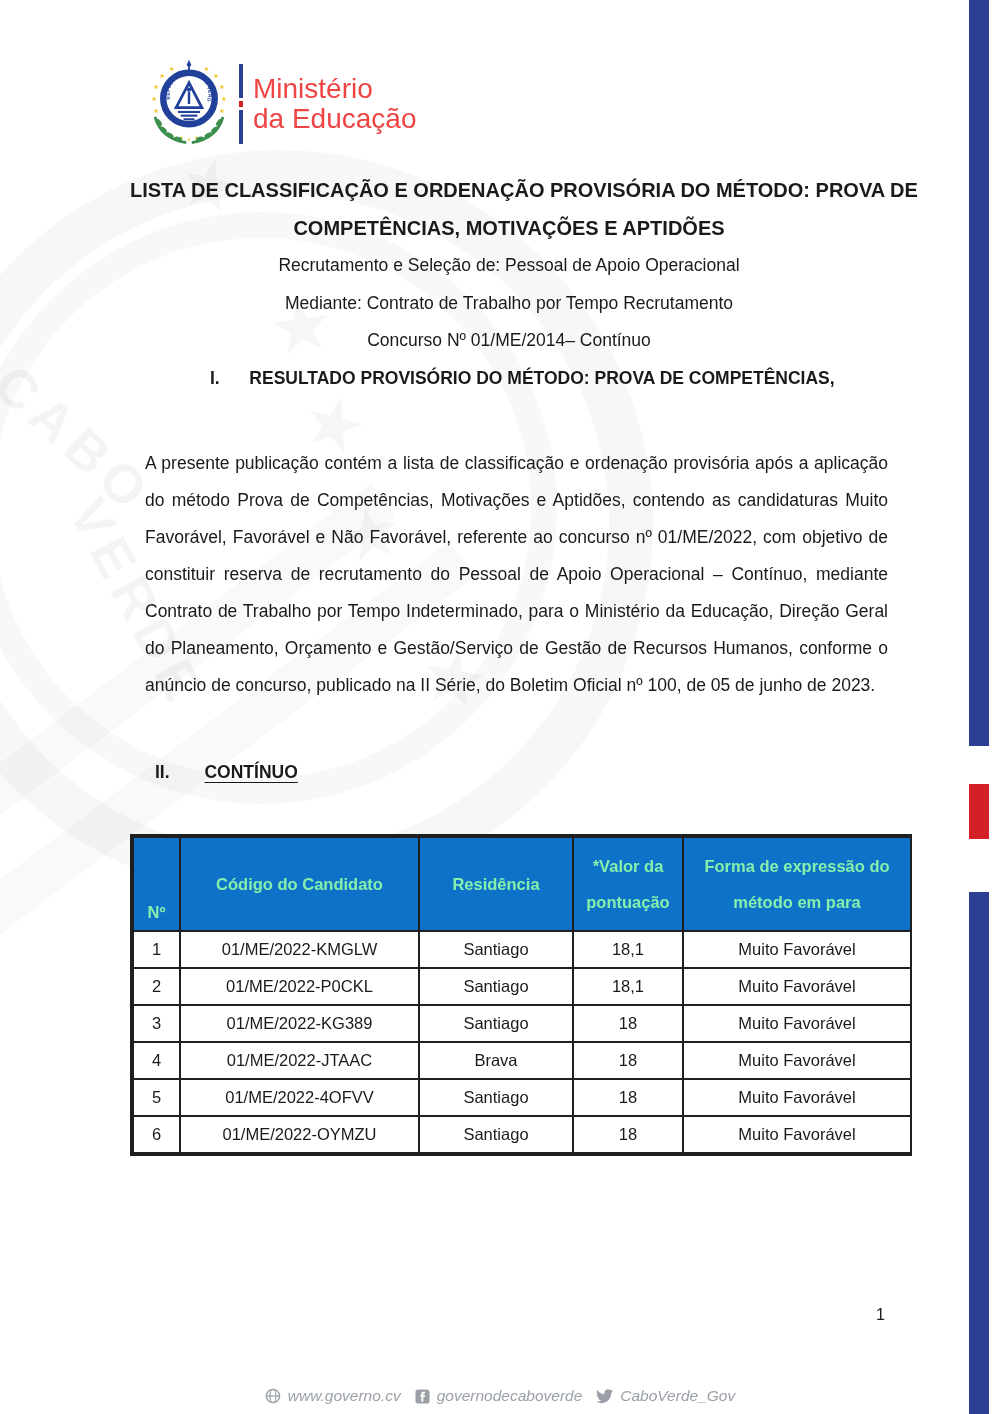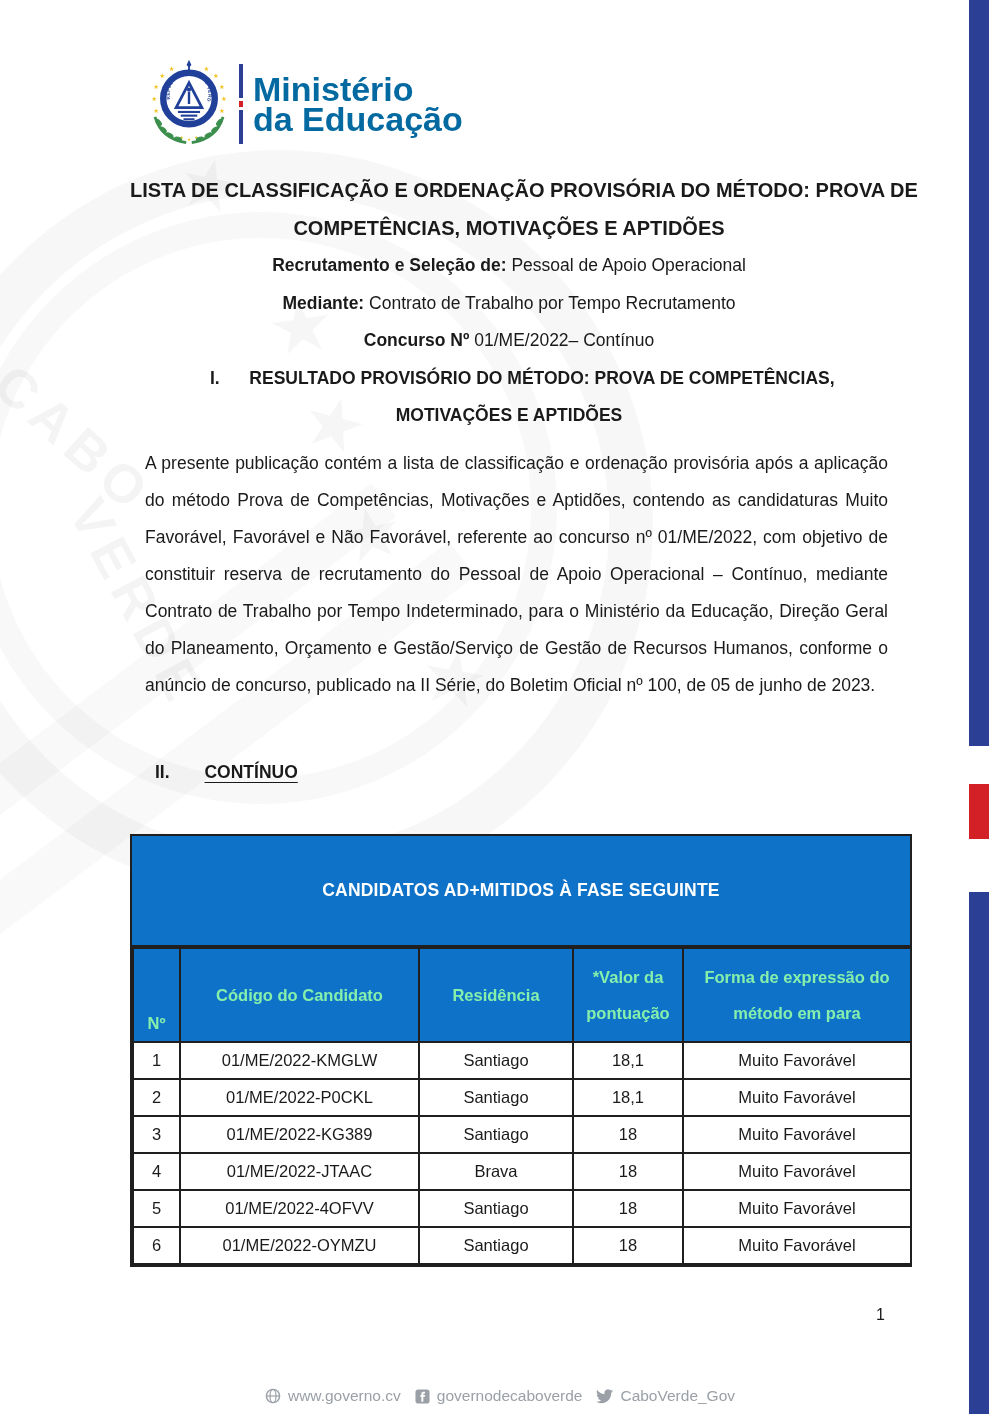--- a/index.html
+++ b/index.html
@@ -31,26 +31,26 @@
   .vbar.rd{top:784px;height:55px;background:#d32027;}
   .vbar.b2{top:892px;height:522px;background:#2b3f94;}
   
   .logo{position:absolute;left:143px;top:56px;z-index:1;display:flex;align-items:center;}
   .logo svg{display:block;}
   .logo-divider{width:4px;height:80px;margin:0 10px 0 4px;display:flex;flex-direction:column;}
   .logo-divider .d-b1{flex:0 0 34px;background:#2b3f94;}
   .logo-divider .d-gap{flex:0 0 3px;}
   .logo-divider .d-rd{flex:0 0 6px;background:#d32027;}
   .logo-divider .d-b2{flex:1;background:#2b3f94;}
-  .ministry{font-weight:bold;font-size:34px;line-height:30px;color:#0369a1;}
+  .ministry{font-weight:normal;font-size:28px;line-height:30px;color:#ef4444;}
   
   .doc-head{position:absolute;left:130px;top:172px;width:758px;z-index:1;text-align:center;font-size:17.5px;line-height:37.5px;}
   .doc-head .t-line{font-weight:bold;font-size:20px;white-space:nowrap;}
   .doc-head .m-line{white-space:nowrap;}
-  .doc-head .m-line b{font-weight:bold;text-align:right;}
+  .doc-head .m-line b{font-weight:normal;text-align:right;}
   .sec1-line1{position:relative;font-weight:bold;white-space:nowrap;padding-left:66px;}
   .sec1-line1 .numeral{position:absolute;left:80px;}
   .sec1-line2{font-weight:bold;}
   
   .body-par{position:absolute;left:145px;top:445px;width:743px;z-index:1;
     font-size:17.5px;line-height:37px;text-align:justify;margin:0;}
   .body-par b{font-weight:normal;}
   
   .sec2{position:absolute;left:155px;top:762px;z-index:1;font-weight:bold;font-size:17.5px;}
   .sec2 .label{margin-left:30px;text-decoration:underline;text-underline-offset:4px;}
@@ -67,21 +67,21 @@
     border:2px solid #1f1f1f;height:94px;vertical-align:middle;padding:0 6px;box-sizing:border-box;}
   table.cand th.num{vertical-align:bottom;padding-bottom:0;}
   table.cand td{
     border:2px solid #1f1f1f;height:35px;text-align:center;vertical-align:middle;
     font-size:16.5px;padding:0 4px;background:transparent;}
   
   .pagenum{position:absolute;left:876px;top:1306px;z-index:1;font-size:16px;}
   .footer{position:absolute;left:0;top:1387px;width:1000px;z-index:1;
     display:flex;align-items:center;justify-content:center;gap:14px;
     color:#9aa0a6;font-size:15.5px;}
-  .footer .f-item{display:flex;align-items:center;gap:7px;}
+  .footer .f-item{display:flex;align-items:center;gap:7px;font-style:italic;}
   .footer svg{display:block;}
 </style>
 </head>
 <body>
 
 <div class="page">
 
   <div class="wm">
     <div class="wm-ring r1"></div>
     <div class="wm-ring r2"></div>
@@ -162,37 +162,35 @@
       <div>Ministério</div>
       <div>da Educação</div>
     </div>
   </div>
 
   <div class="doc-head">
     <div class="t-line">LISTA DE CLASSIFICAÇÃO E ORDENAÇÃO PROVISÓRIA DO MÉTODO: PROVA DE</div>
     <div class="t-line">COMPETÊNCIAS, MOTIVAÇÕES E APTIDÕES</div>
     <div class="m-line"><b>Recrutamento e Seleção de:</b><span> Pessoal de Apoio Operacional</span></div>
     <div class="m-line"><b>Mediante:</b><span> Contrato de Trabalho por Tempo Recrutamento</span></div>
-    <div class="m-line"><b>Concurso Nº</b><span> 01/ME/2022– Contínuo</span></div>
+    <div class="m-line"><b>Concurso Nº</b><span> 01/ME/2014– Contínuo</span></div>
     <div class="sec1-line1">
       <span class="numeral">I.</span>
       <span>RESULTADO PROVISÓRIO DO MÉTODO: PROVA DE COMPETÊNCIAS,</span>
     </div>
-    <div class="sec1-line2">MOTIVAÇÕES E APTIDÕES</div>
   </div>
 
   <p class="body-par"><span>A presente publicação contém a lista de classificação e ordenação </span><b>provisória</b><span> após a aplicação do método </span><b>Prova de Competências, Motivações e Aptidões,</b><span> contendo as candidaturas </span><b>Muito Favorável, Favorável</b><span> e </span><b>Não Favorável,</b><span> referente ao concurso nº 01/ME/2022, com objetivo de constituir reserva de recrutamento do </span><b>Pessoal de Apoio Operacional – Contínuo,</b><span> mediante Contrato de Trabalho por Tempo Indeterminado, para o Ministério da Educação, Direção Geral do Planeamento, Orçamento e Gestão/Serviço de Gestão de Recursos Humanos, conforme o anúncio de concurso, publicado na II Série, do Boletim Oficial nº 100, de 05 de junho de 2023.</span></p>
 
   <div class="sec2">
     <span>II.</span>
     <span class="label">CONTÍNUO</span>
   </div>
 
   <div class="table-wrap">
-    <div class="banner">CANDIDATOS AD+MITIDOS À FASE SEGUINTE</div>
     <table class="cand">
       <colgroup>
           <col class="c1">
           <col class="c2">
           <col class="c3">
           <col class="c4">
           <col class="c5">
         </colgroup>
       <thead>
         <tr>

